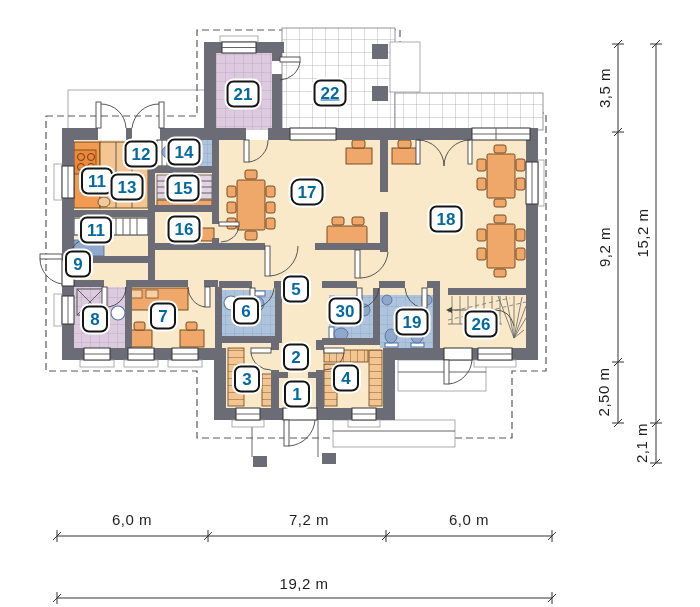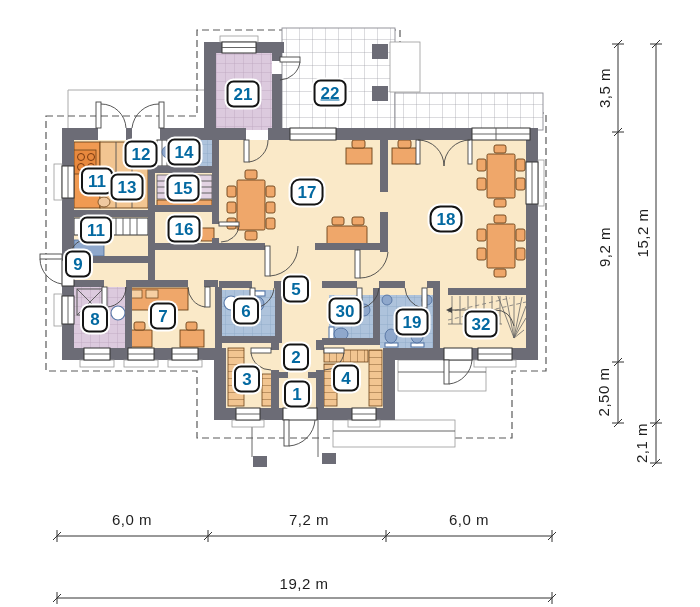--- a/index.html
+++ b/index.html
@@ -385,26 +385,26 @@
       <div class="badge" style="left: 95px; top: 319px;">8</div>
       <div class="badge" style="left: 78px; top: 264px;">9</div>
       <div class="badge" style="left: 96px; top: 230px;">11</div>
       <div class="badge" style="left: 97px; top: 181px;">11</div>
       <div class="badge" style="left: 141px; top: 154px;">12</div>
       <div class="badge" style="left: 127px; top: 187px;">13</div>
       <div class="badge" style="left: 184px; top: 152px;">14</div>
       <div class="badge" style="left: 183px; top: 188px;">15</div>
       <div class="badge" style="left: 184px; top: 229px;">16</div>
       <div class="badge" style="left: 307px; top: 192px; border-radius: 9px;">17</div>
-      <div class="badge" style="left: 446px; top: 219px; border-radius: 11px;">18</div>
+      <div class="badge" style="left: 446px; top: 219px;">18</div>
       <div class="badge" style="left: 412px; top: 322px;">19</div>
       <div class="badge" style="left: 345px; top: 311px;">30</div>
       <div class="badge" style="left: 243px; top: 94px;">21</div>
       <div class="badge" style="left: 330px; top: 93px; text-decoration: underline;">22</div>
-      <div class="badge" style="left: 481px; top: 324px;">32</div>
+      <div class="badge" style="left: 481px; top: 324px;">26</div>
     </div>
 
   <div class="dim d-b1">6,0 m</div>
   <div class="dim d-b2">7,2 m</div>
   <div class="dim d-b3">6,0 m</div>
   <div class="dim d-b4">19,2 m</div>
   <div class="dim rot d-r1">3,5 m</div>
   <div class="dim rot d-r2">9,2 m</div>
   <div class="dim rot d-r3">2,50 m</div>
   <div class="dim rot d-r4">15,2 m</div>

